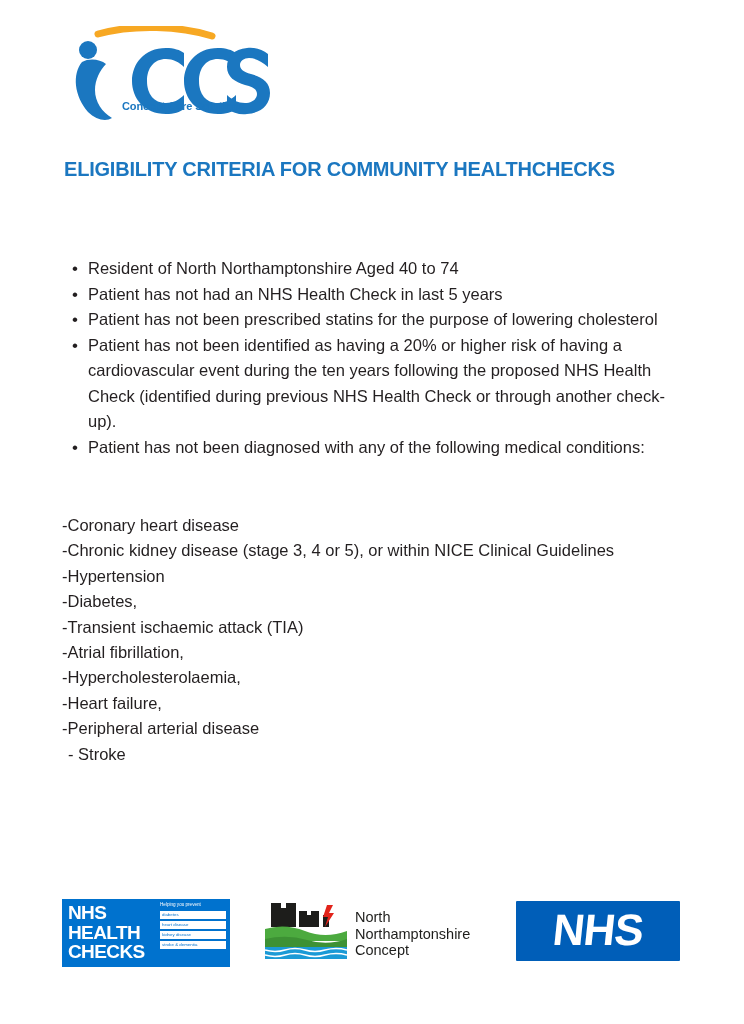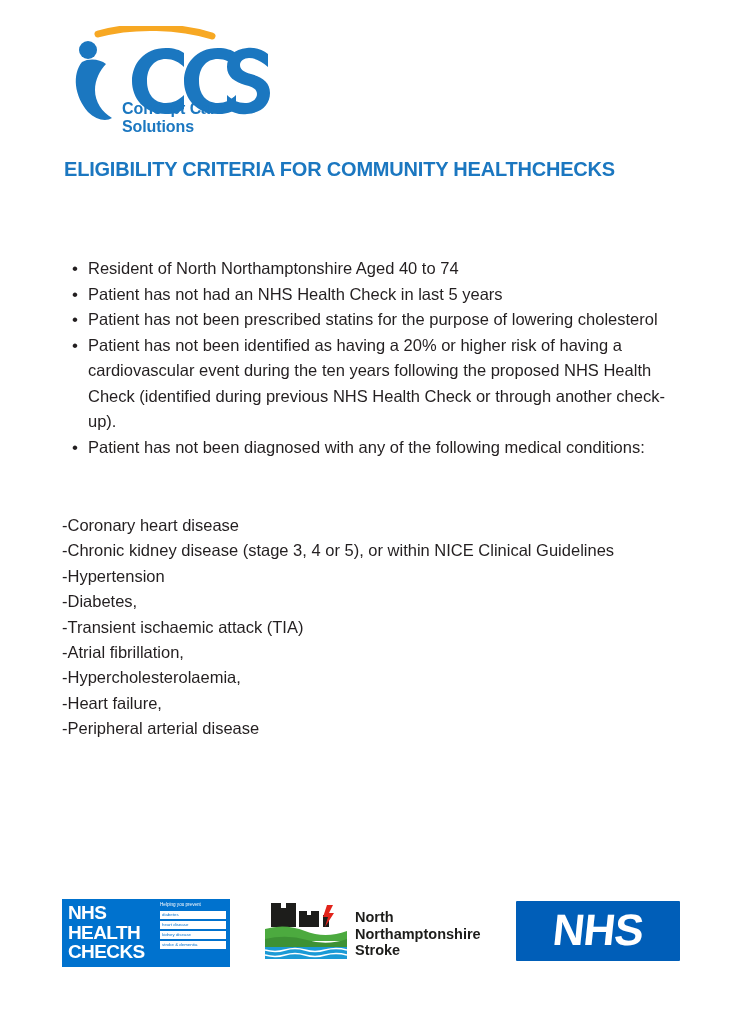--- a/index.html
+++ b/index.html
@@ -155,21 +155,21 @@
     top: 2px;
     width: 82px;
     height: 62px;
   }
   .nnc .nnc-text {
     position: absolute;
     left: 90px;
     top: 12px;
     font-size: 14.5px;
     line-height: 16.5px;
-    font-weight: bold;
+    font-weight: normal;
     color: #1d1d1b;
   }
 
   
   .nhs-blue {
     position: absolute;
     left: 516px;
     top: 8px;
     width: 164px;
     height: 60px;
@@ -200,21 +200,21 @@
     <circle cx="26" cy="24" r="9" fill="#1b77c0"></circle>
     <path d="M20 36 C 10 48, 12 70, 26 86 C 34 94, 44 96, 50 92 C 40 86, 33 76, 33 64 C 33 54, 38 44, 44 38 C 38 33, 27 32, 20 36 Z" fill="#1b77c0"></path>
 
     <path d="M104 22 C 82 22, 70 38, 70 55 C 70 72, 82 88, 104 88 C 112 88, 118 86, 122 83 L 122 69 C 117 74, 111 77, 104 77 C 92 77, 85 68, 85 55 C 85 42, 92 33, 104 33 C 111 33, 117 36, 122 41 L 122 27 C 118 24, 112 22, 104 22 Z" fill="#1b77c0"></path>
 
     <path d="M156 22 C 134 22, 122 38, 122 55 C 122 72, 134 88, 156 88 C 164 88, 170 86, 174 83 L 174 69 C 169 74, 163 77, 156 77 C 144 77, 137 68, 137 55 C 137 42, 144 33, 156 33 C 163 33, 169 36, 174 41 L 174 27 C 170 24, 164 22, 156 22 Z" fill="#1b77c0"></path>
 
     <path d="M206 28 C 200 23, 192 21, 185 22 C 172 23, 165 31, 165 41 C 165 51, 173 56, 183 59 C 191 61, 195 63, 195 68 C 195 73, 190 77, 183 77 C 176 77, 170 74, 165 69 L 165 83 C 171 87, 178 89, 185 88 C 199 87, 208 79, 208 67 C 208 56, 200 51, 189 48 C 181 46, 178 43, 178 39 C 178 35, 182 32, 187 32 C 193 32, 199 35, 206 41 Z" fill="#1b77c0"></path>
     <text x="54" y="108" font-family="Liberation Sans, sans-serif" font-size="0" fill="#1b77c0"></text>
   </svg>
-  <div style="position:absolute; left:60px; top:74px; font-size:16px; font-weight:bold; color:#1b77c0; letter-spacing:-0.1px;">Concept Care Solutions</div>
+  <div style="position:absolute; left:60px; top:74px; font-size:11px; font-weight:bold; color:#1b77c0; letter-spacing:-0.1px;">Concept Care Solutions</div>
 </div>
 
 <div class="doc-title">ELIGIBILITY CRITERIA FOR COMMUNITY HEALTHCHECKS</div>
 
 <ul class="bullets">
   <li>Resident of North Northamptonshire Aged 40 to 74</li>
   <li>Patient has not had an NHS Health Check in last 5 years</li>
   <li>Patient has not been prescribed statins for the purpose of lowering cholesterol</li>
   <li>Patient has not been identified as having a 20% or higher risk of having a cardiovascular event during the ten years following the proposed NHS Health Check (identified during previous NHS Health Check or through another check-up).</li>
   <li>Patient has not been diagnosed with any of the following medical conditions:</li>
@@ -223,20 +223,21 @@
 <ul class="dashes">
   <li>-Coronary heart disease</li>
   <li>-Chronic kidney disease (stage 3, 4 or 5), or within NICE Clinical Guidelines</li>
   <li>-Hypertension</li>
   <li>-Diabetes,</li>
   <li>-Transient ischaemic attack (TIA)</li>
   <li>-Atrial fibrillation,</li>
   <li>-Hypercholesterolaemia,</li>
   <li>-Heart failure,</li>
   <li>-Peripheral arterial disease</li>
+  <li class="indented">- Stroke</li>
 </ul>
 
 <div class="footer">
 
   <div class="nhs-hc">
     <div class="hc-text">
       <div>NHS</div>
       <div>HEALTH</div>
       <div>CHECKS</div>
     </div>
@@ -261,21 +262,21 @@
       <path d="M0 30 q20 -6 40 2 q20 8 42 0 v10 h-82 z" fill="#4caa3f"></path>
       <path d="M0 40 q22 -5 42 1 q20 6 40 -1 v8 h-82 z" fill="#3d9134"></path>
 
       <path d="M0 48 h82 v12 h-82 z" fill="#1b9ad6"></path>
       <path d="M0 51 q10 3 20 0 q10 -3 20 0 q10 3 20 0 q11 -3 22 0" stroke="#ffffff" stroke-width="1.4" fill="none"></path>
       <path d="M0 56 q10 3 20 0 q10 -3 20 0 q10 3 20 0 q11 -3 22 0" stroke="#ffffff" stroke-width="1.4" fill="none"></path>
     </svg>
     <div class="nnc-text">
       <div>North</div>
       <div>Northamptonshire</div>
-      <div>Stroke</div>
+      <div>Concept</div>
     </div>
   </div>
 
   <div class="nhs-blue">
     <div class="nhs-word">NHS</div>
   </div>
 
 </div>
 
 </body></html>

